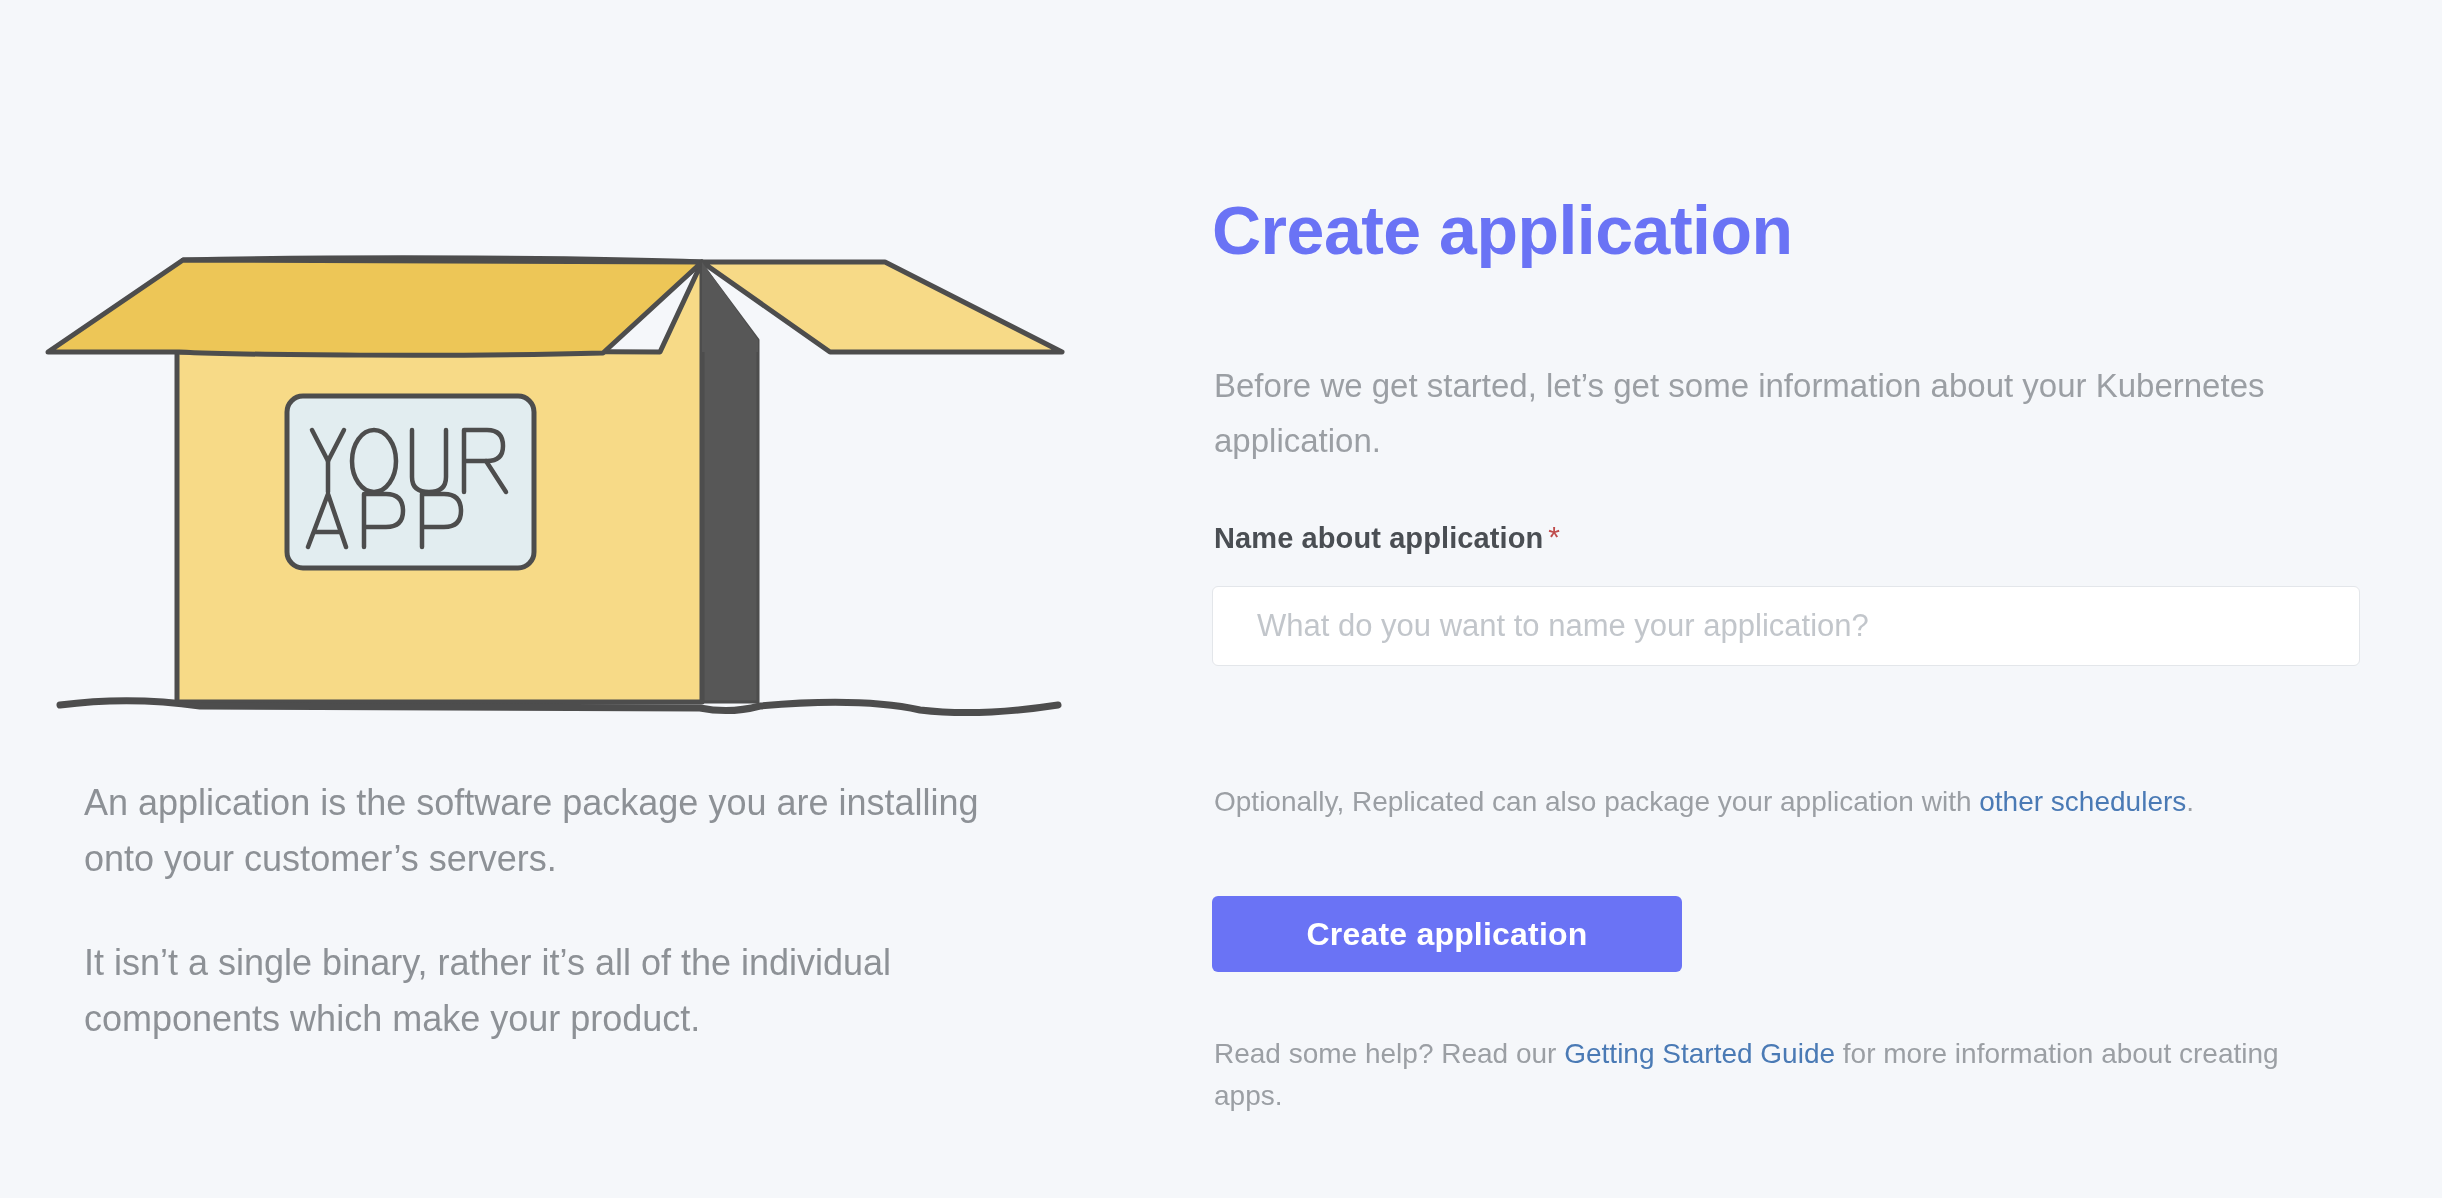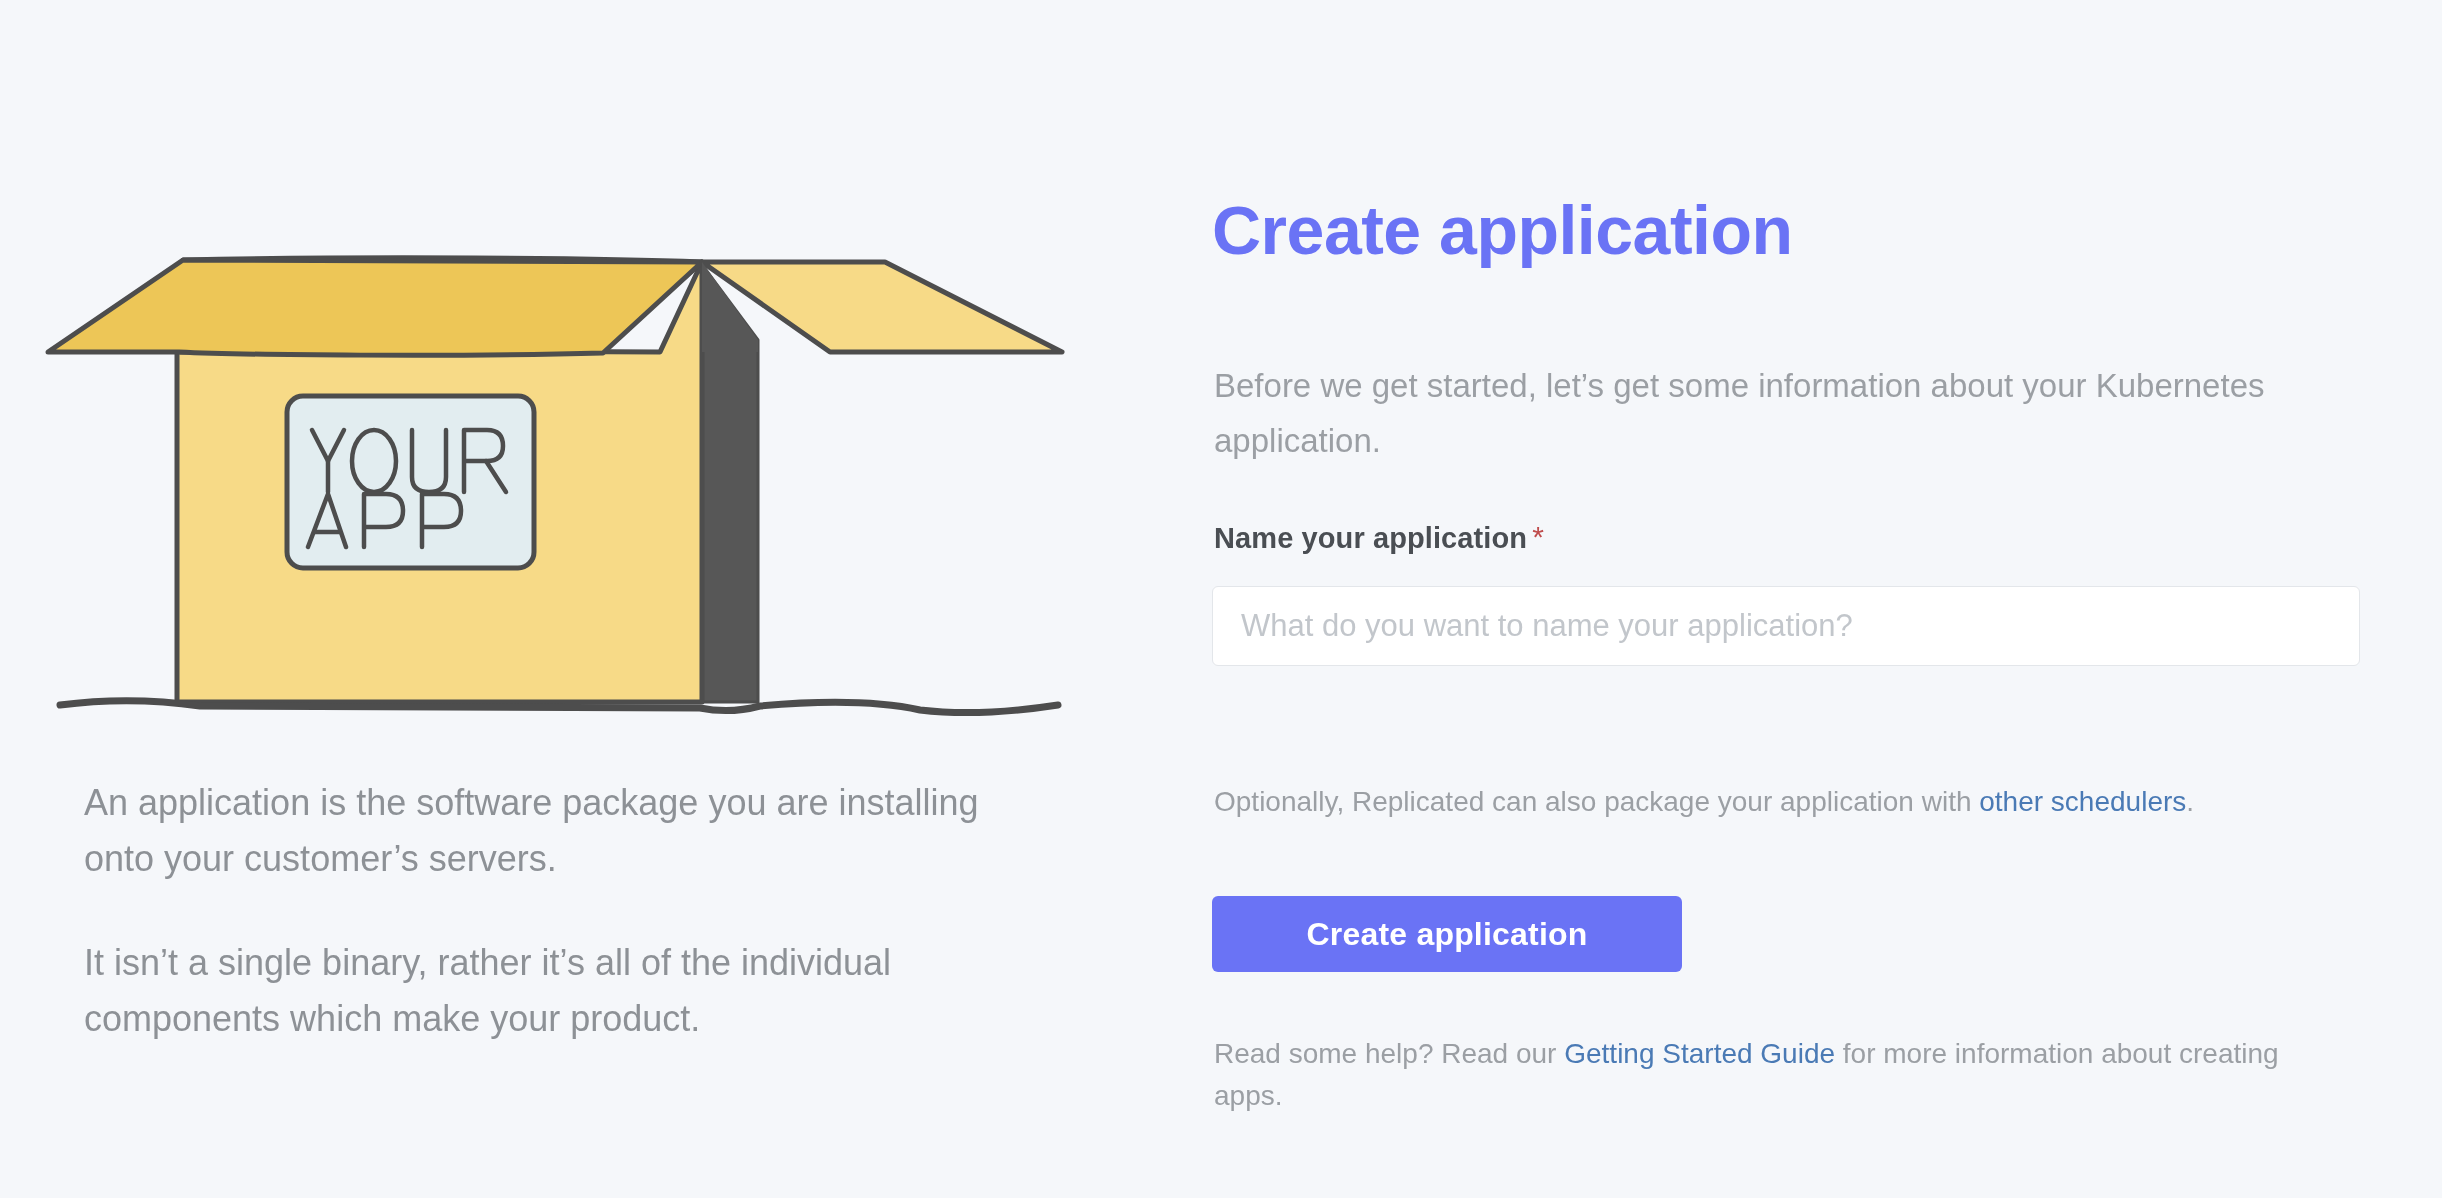--- a/index.html
+++ b/index.html
@@ -112,21 +112,21 @@
   .name-input {
     position: absolute;
     left: 0;
     top: 586px;
     width: 1148px;
     height: 80px;
     box-sizing: border-box;
     border: 1px solid #e3e6ea;
     border-radius: 6px;
     background: #ffffff;
-    padding: 0 28px;
+    padding: 0 44px;
     font-family: "Liberation Sans", sans-serif;
     font-size: 31px;
     color: #555a60;
     outline: none;
   }
   .name-input::placeholder {
     color: #c2c6cb;
   }
 
   .optional-line {
@@ -241,21 +241,21 @@
 
   </div>
 
   <div class="right-col">
 
     <h1 class="page-title">Create application</h1>
 
     <p class="subtitle">Before we get started, let’s get some information about your Kubernetes application.</p>
 
     <div class="field-label">
-      <span>Name your application</span><span class="req-star">*</span>
+      <span>Name about application</span><span class="req-star">*</span>
     </div>
 
     <input class="name-input" type="text" placeholder="What do you want to name your application?" value="" style="">
 
     <div class="optional-line">
       <span>Optionally, Replicated can also package your application with </span><a class="link">other schedulers</a><span>.</span>
     </div>
 
     <button class="create-btn">Create application</button>
 

